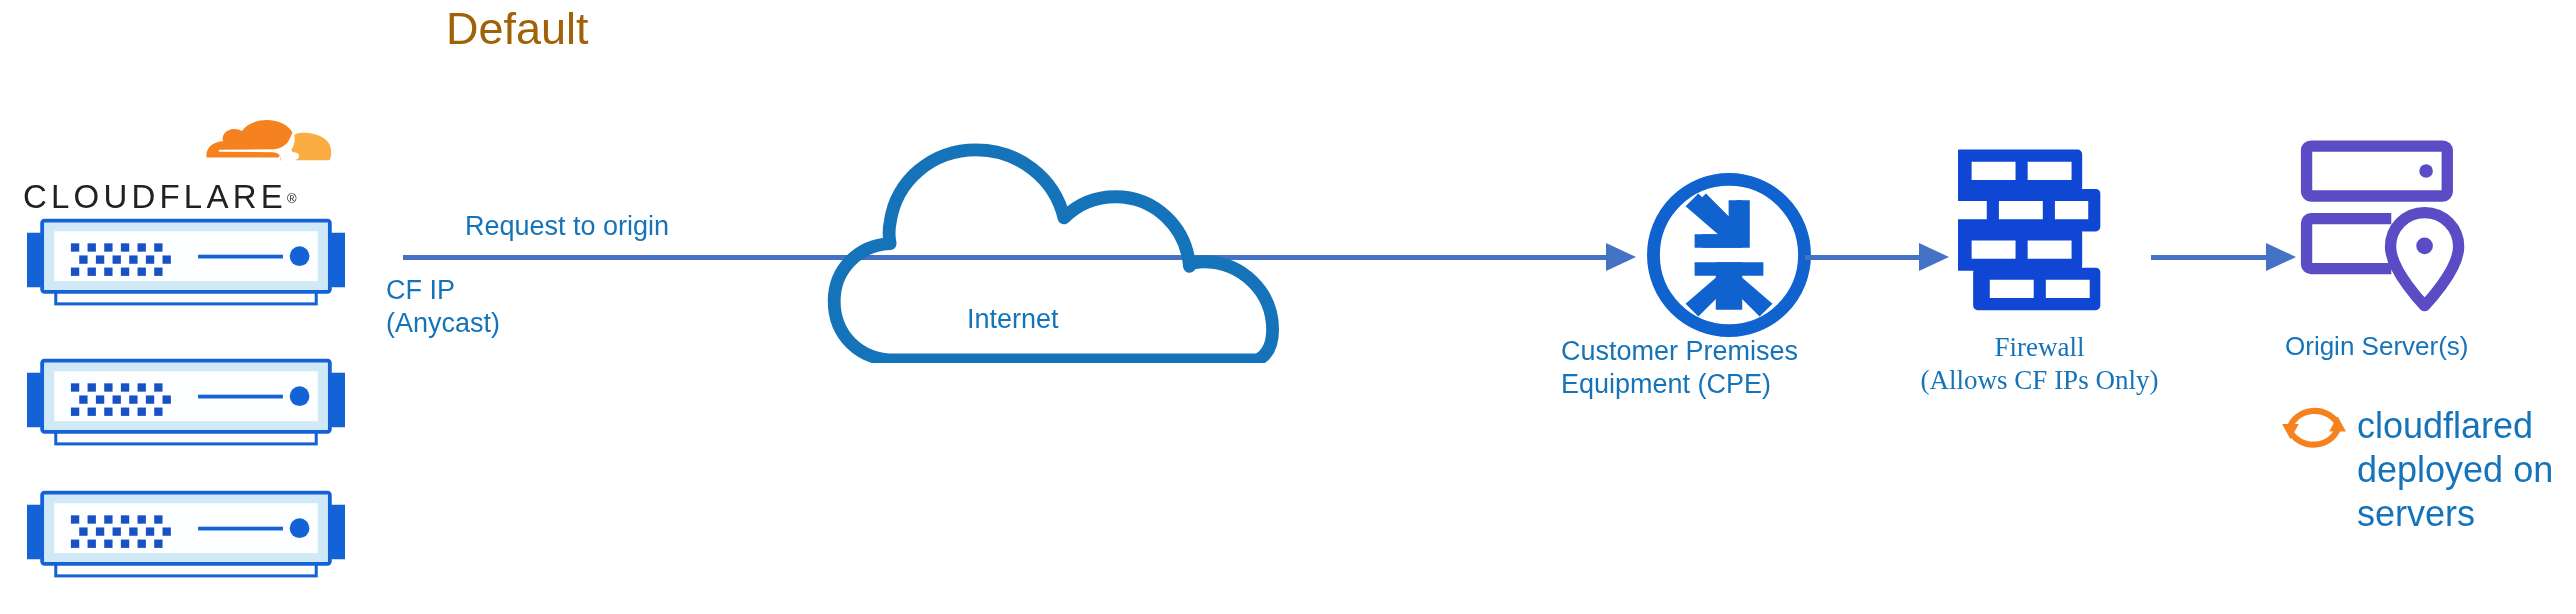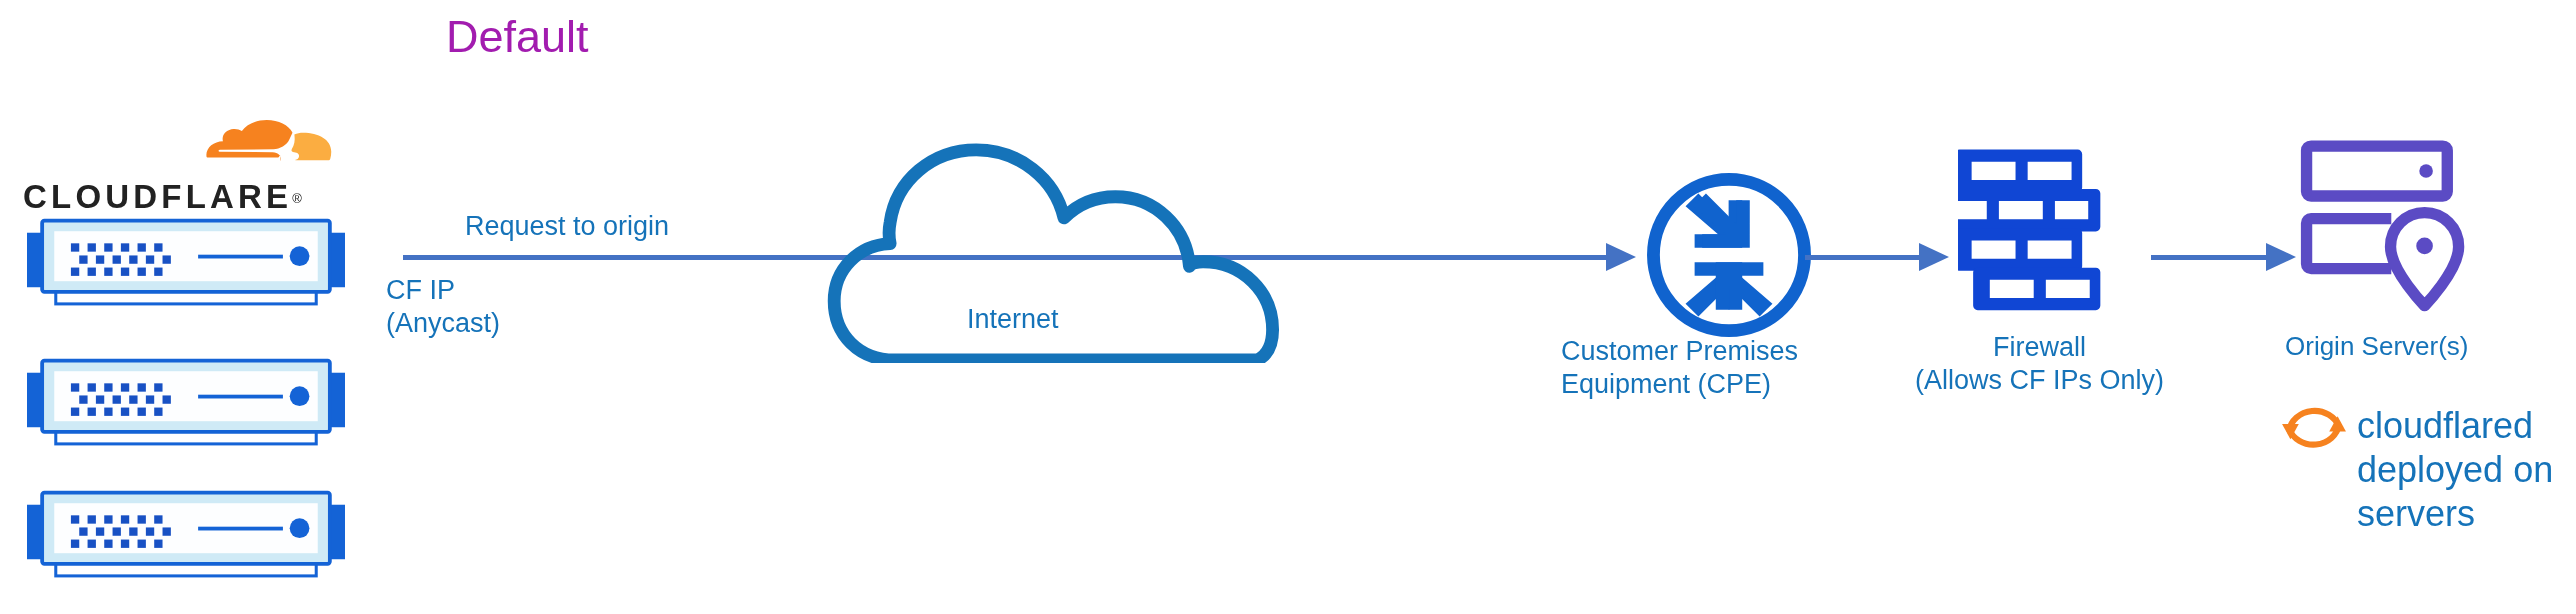--- a/index.html
+++ b/index.html
@@ -16,23 +16,23 @@
     width: 2576px;
     height: 614px;
     background: #ffffff;
     overflow: hidden;
   }
   .abs { position: absolute; }
 
   
   #diagram-title {
     left: 446px;
-    top: 12px;
+    top: 4px;
     font-size: 45px;
-    color: #a21caf;
+    color: #a16207;
     letter-spacing: 0px;
     line-height: 1.1;
     white-space: nowrap;
   }
 
   
   #cf-logo-group { left: 23px; top: 110px; width: 325px; height: 110px; }
   #cf-logo-mark { left: 163px; top: 0px; width: 151px; height: 72px; }
   #cf-wordmark-wrap { left: 0px; top: 70px; width: 325px; height: 38px; }
 
@@ -46,21 +46,21 @@
   .label {
     color: #1573B9;
     font-size: 26.5px;
     line-height: 1.22;
     white-space: pre-line;
   }
   #label-request-to-origin { left: 465px; top: 210px; font-size: 27px; }
   #label-cf-ip { left: 386px; top: 274px; font-size: 27px; }
   #label-internet { left: 967px; top: 303px; font-size: 27px; }
   #label-cpe { left: 1561px; top: 335px; font-size: 27px; text-align: left; width: 341px;}
-  #label-firewall { left: 1911px; top: 331px; font-size: 27px; text-align: center; width: 257px; }
+  #label-firewall { left: 1911px; top: 331px; font-size: 27px; text-align: center; width: 257px; font-family: Liberation Serif, serif; }
   #label-origin-server { left: 2285px; top: 331px; font-size: 26px; }
   #label-cloudflared { left: 2357px; top: 404px; font-size: 36px; }
 
   
   .flow-line { background: #4472C4; height: 5.3px; }
   #arrow-main-line { left: 403px; top: 255px; width: 1211px; }
   #arrow-main-head { left: 1606px; top: 243px; }
   #arrow-cpe-fw-line { left: 1805px; top: 255px; width: 121px; }
   #arrow-cpe-fw-head { left: 1919px; top: 243px; }
   #arrow-fw-origin-line { left: 2151px; top: 255px; width: 121px; }
@@ -100,21 +100,21 @@
       <svg viewBox="0 0 200 95" width="151" height="72" aria-hidden="true">
 
         <path fill="#FBAD41" d="M155 30c-4 0-8 .8-11.5 2.2l.2 1.4c.9 6.6-.3 12.9-3.5 17.9-1 1.6-.3 3.7 1.5 4l4.6 1c4.5.9 4.7 7.6.2 8.8l-1.4.4c-.4.1-.3.8.2.8h43.2c1.2 0 2.2-.8 2.5-1.9.9-3 1.4-6.2 1.4-9.5C192.4 39 175.6 30 155 30z"></path>
 
         <path fill="#F6821F" d="M124.6 66.8c1.2-4 .7-7.7-1.3-10.4-1.8-2.5-4.9-4-8.6-4.2l-70.3-.9c-.5 0-.9-.2-1.1-.6-.2-.4-.3-.8-.1-1.2.3-.7 1-1.2 1.8-1.3l70.9-.9c8.4-.4 17.6-7.2 20.8-15.5l4-10.5c.2-.5.2-.9.1-1.4C136.2 8.5 122.6 0 107 0 92.6 0 80.3 7.2 74 17.7c-3.1-2.3-7-3.5-11.2-3.1-7.5.7-13.5 6.7-14.2 14.2-.2 1.9-.1 3.8.4 5.6C36.8 34.8 27 44.4 27 56.4c0 1.1.1 2.2.2 3.2.1.5.6.9 1.1.9h93.6c.6 0 1.1-.4 1.3-1l1.4-2.7z" transform="translate(0,13) scale(1,0.82)"></path>
       </svg>
     </div>
 
     <div class="abs" id="cf-wordmark-wrap">
       <div style="position:relative;">
-        <span style="font-family:'Liberation Sans',sans-serif;font-size:33px;font-weight:bold;letter-spacing:4.2px;color:#222222;line-height:1;">CLOUDFLARE</span><span style="font-size:13px;color:#222222;vertical-align:super;">®</span>
+        <span style="font-family:'Liberation Sans',sans-serif;font-size:33px;font-weight:normal;letter-spacing:4.2px;color:#222222;line-height:1;">CLOUDFLARE</span><span style="font-size:13px;color:#222222;vertical-align:super;">®</span>
       </div>
     </div>
   </div>
 
   <div class="abs server" id="server-1">
     <svg viewBox="0 0 420 120" width="318" height="91" aria-hidden="true">
       <g>
 
         <rect x="0" y="22" width="26" height="72" fill="#1463D6"></rect>
         <rect x="394" y="22" width="26" height="72" fill="#1463D6"></rect>

